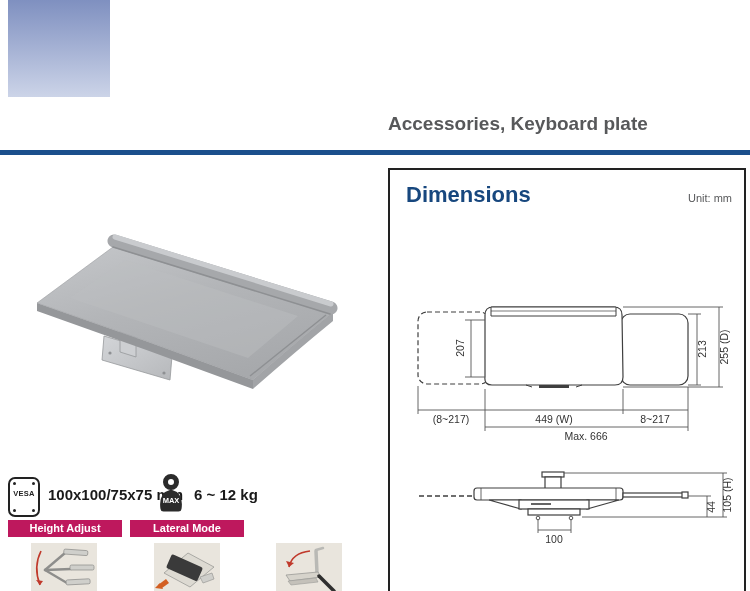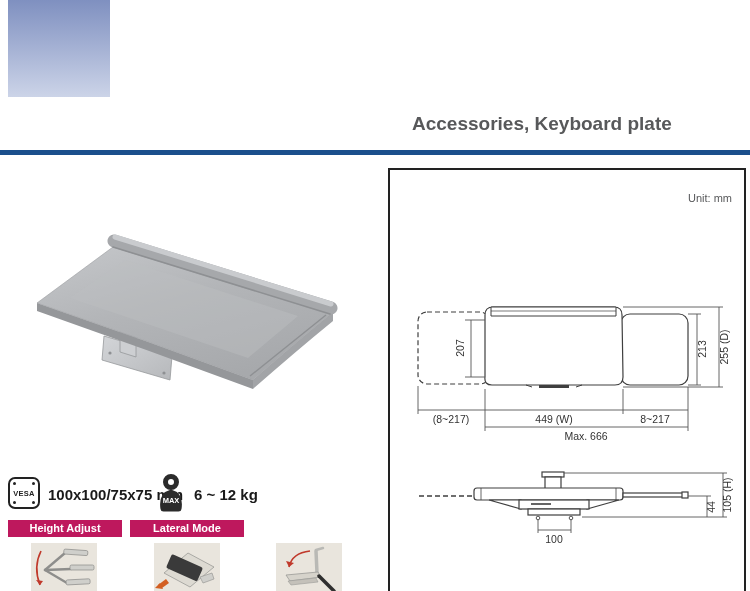--- a/index.html
+++ b/index.html
@@ -5,28 +5,28 @@
   * { margin:0; padding:0; box-sizing:border-box; }
   html,body { width:750px; height:591px; }
   body { font-family:"Liberation Sans", sans-serif; background:#fff; overflow:hidden; }
   .page { position:relative; width:750px; height:591px; background:#fff; overflow:hidden; }
 
   
   .logo-square { position:absolute; left:8px; top:0; width:102px; height:97px;
     background:linear-gradient(to bottom,#7f90c0 0%,#a9b5d6 55%,#ccd4e8 100%); }
   .model-title { position:absolute; left:10px; top:94px; font-size:46px; font-weight:bold;
     letter-spacing:-1px; color:#17477e; }
-  .subtitle { position:absolute; left:388px; top:113px; font-size:19px; font-weight:bold; color:#57585a;margin-left:24px; }
+  .subtitle { position:absolute; left:388px; top:113px; font-size:19px; font-weight:bold; color:#57585a; }
   .rule-blue { position:absolute; left:0; top:150px; width:750px; height:5px; background:#1b4f8c; }
 
   
   .product-figure { position:absolute; left:0; top:180px; width:390px; height:280px; }
 
   .spec-row { position:absolute; left:8px; top:474px; height:40px; }
-  .vesa-badge { position:absolute; left:0; top:3px; width:32px; height:32px; border:2px solid #222;
+  .vesa-badge { position:absolute; left:0; top:3px; width:32px; height:40px; border:2px solid #222;
     border-radius:7px; background:#fff; }
   .vesa-badge .vesa-label { position:absolute; left:0; right:0; top:10px; text-align:center;
     font-size:7.5px; font-weight:bold; color:#222; letter-spacing:.3px; }
   .vesa-dot { position:absolute; width:3px; height:3px; border-radius:50%; background:#222; }
   .vesa-dot.tl { left:3px; top:3px; } .vesa-dot.tr { right:3px; top:3px; }
   .vesa-dot.bl { left:3px; bottom:3px; } .vesa-dot.br { right:3px; bottom:3px; }
   .spec-text { position:absolute; top:12px; font-size:15px; font-weight:bold; color:#1a1a1a; white-space:nowrap; }
   .vesa-value { left:40px; }
   .max-icon { position:absolute; left:148px; top:0px; width:30px; height:38px; }
   .weight-value { left:186px; }
@@ -140,20 +140,21 @@
     <path d="M40 8 L41 30" stroke="#b9b9b5" stroke-width="3.5" stroke-linecap="round"></path>
     <path d="M40 7 L47 5" stroke="#b9b9b5" stroke-width="2.5" stroke-linecap="round"></path>
     <path d="M10 32 L42 29 L45 34 L14 38 Z" fill="#d6d3cb" stroke="#9a9a97" stroke-width="0.8"></path>
     <path d="M12 38 L40 35 L42 39 L15 42 Z" fill="#c4c1ba" stroke="#9a9a97" stroke-width="0.6"></path>
     <path d="M43 33 L58 48" stroke="#2f2f2f" stroke-width="3.5" stroke-linecap="round"></path>
     <path d="M34 8 Q16 10 13 24" fill="none" stroke="#c0392b" stroke-width="1.6"></path>
     <path d="M13 24 L10 18 L18 20 Z" fill="#c0392b"></path>
   </svg>
 
   <div class="dim-box">
+    <div class="dim-title">Dimensions</div>
     <div class="dim-unit">Unit: mm</div>
 
     <svg class="dim-top-svg" viewBox="0 0 334 155">
 
       <rect x="17" y="22" width="71" height="72" rx="9" class="shape" stroke-dasharray="5 3"></rect>
 
       <rect x="220" y="24" width="67" height="71" rx="9" class="shape"></rect>
 
       <path d="M 92 17 L 213 17 Q 221 17 221 25 L 222 87 Q 222 95 214 95 L 91 95 Q 83 95 84 87 L 84 25 Q 84 17 92 17 Z" class="shape"></path>
       <path d="M 90 17 L 215 17 L 215 26 L 90 26 Z" fill="#fff" stroke="#3f3f3f" stroke-width="1"></path>

